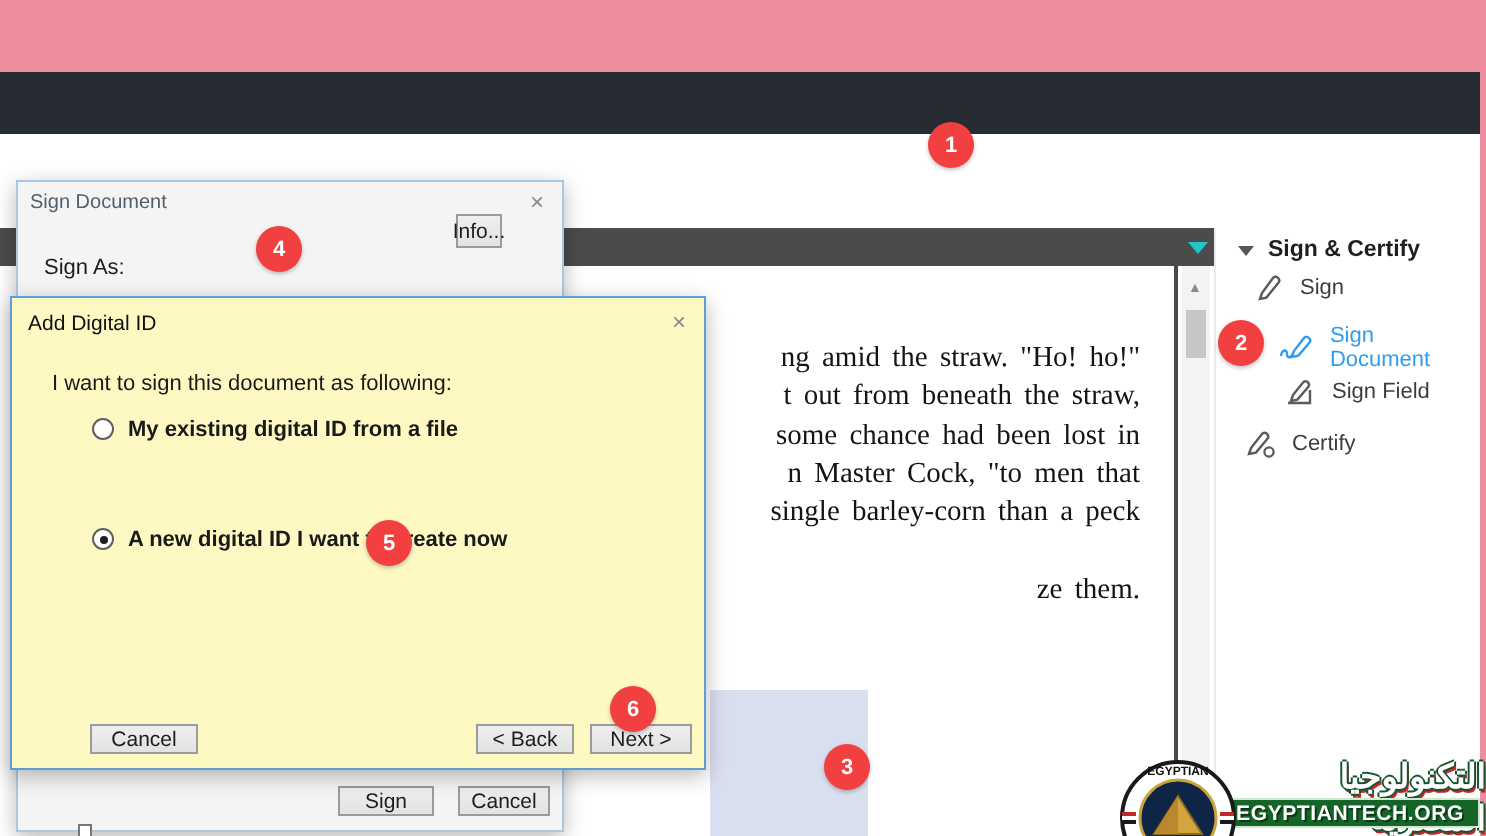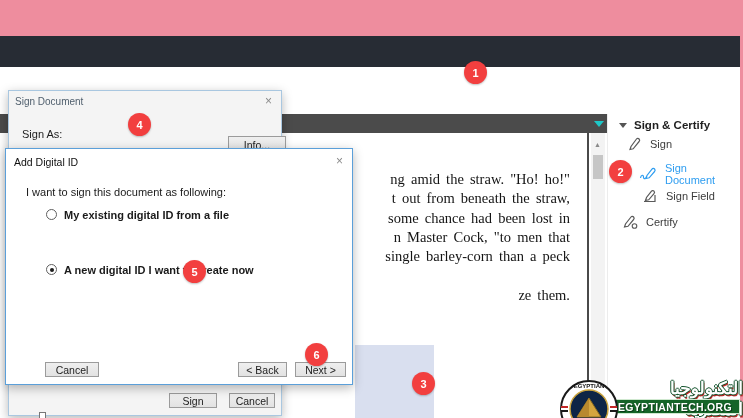--- a/index.html
+++ b/index.html
@@ -59,21 +59,21 @@
          font-size:10.5px; color:#1d1d1d; display:flex; align-items:center; justify-content:center; }
 
   .sign-dlg { left:8px; top:90px; width:274px; height:326px; border:1px solid #a9c7e0; }
   .sign-as-label { position:absolute; left:13px; top:37px; font-size:11px; color:#1d1d1d; }
   .id-select { position:absolute; left:52px; top:33px; width:158px; height:17px; background:linear-gradient(#fdfdfd,#ededed);
                border:1px solid #8d9aa6; display:flex; align-items:center; padding:0 6px; }
   .id-select-value { font-size:10.5px; color:#222; flex:1; }
   .select-caret { width:0; height:0; border-left:3.5px solid transparent; border-right:3.5px solid transparent; border-top:4.5px solid #5a6a78; }
   .partial-checkbox { position:absolute; left:30px; top:321px; width:7px; height:7px; border:1px solid #777; background:#fff; }
 
-  .add-dlg { left:5px; top:148px; width:348px; height:237px; background:#ffffff; border:1px solid #5b9fd9; }
+  .add-dlg { left:5px; top:148px; width:348px; height:237px; background:#fef9c3; border:1px solid #5b9fd9; }
   .add-title { font-size:10.5px; color:#101010; }
   .prompt { position:absolute; left:20px; top:37px; font-size:11px; color:#1a1a1a; }
   .radio-row { position:absolute; display:flex; gap:7px;font-weight:bold; }
   .radio { width:11px; height:11px; border:1px solid #5f5f5f; border-radius:50%; background:#fff; position:relative; }
   .radio.checked::after { content:""; position:absolute; left:2.5px; top:2.5px; width:4px; height:4px; border-radius:50%; background:#1c1c1c; }
   .radio-label { font-size:11px; color:#1a1a1a; }
 
   
   .step { position:absolute; width:23px; height:23px; border-radius:50%; background:#f23f3f;
           color:#fff; font-size:11px; font-weight:bold; display:flex; align-items:center; justify-content:center;
@@ -228,21 +228,21 @@
         <circle cx="12.5" cy="12" r="2.3" fill="none" stroke="#5a5a5a" stroke-width="1.1"></circle>
       </svg>
       <span class="side-label">Certify</span>
     </div>
   </div>
 
   <div class="dlg sign-dlg">
     <div class="dlg-title" style="position:absolute;left:6px;top:5px">Sign Document</div>
     <div class="dlg-x" style="right:9px;top:5px">×</div>
     <div class="sign-as-label">Sign As:</div>
-    <div class="btn" style="left:219px;top:45px;width:58px;height:17px">Info...</div>
+    <div class="btn" style="left:219px;top:16px;width:23px;height:17px">Info...</div>
     <div class="btn" style="left:160px;top:302px;width:48px;height:15px">Sign</div>
     <div class="btn" style="left:220px;top:302px;width:46px;height:15px">Cancel</div>
     <div class="partial-checkbox"></div>
   </div>
 
   <div class="dlg add-dlg">
     <div class="dlg-title add-title" style="position:absolute;left:8px;top:7px">Add Digital ID</div>
     <div class="dlg-x" style="right:9px;top:7px">×</div>
     <div class="prompt">I want to sign this document as following:</div>
 

